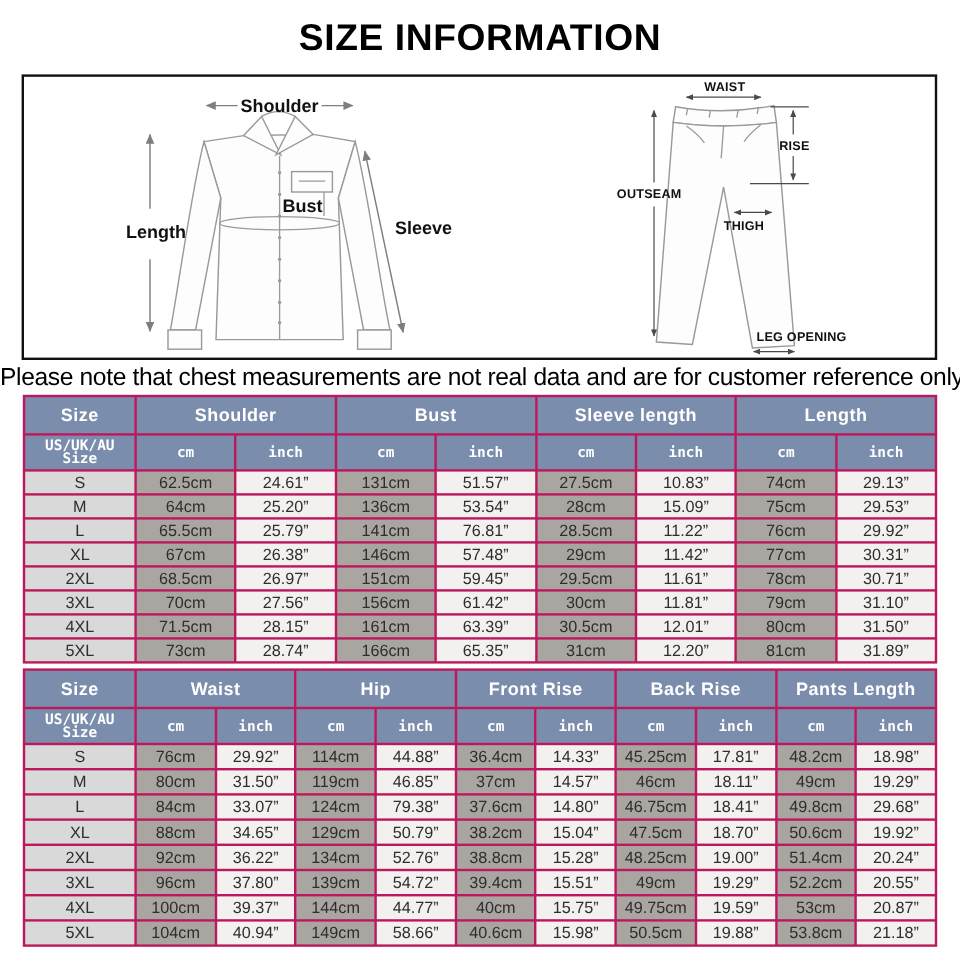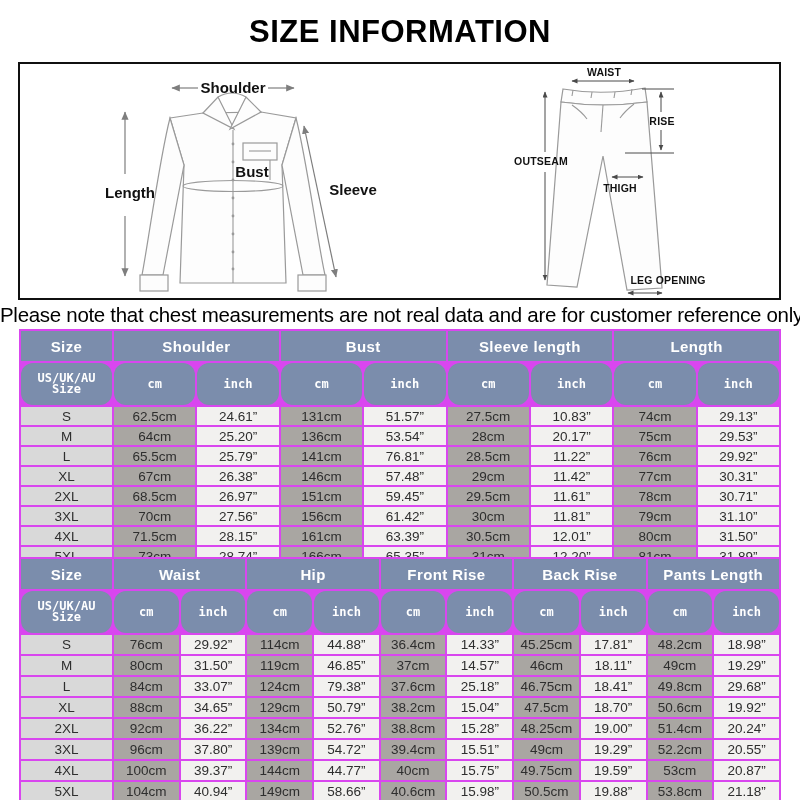--- a/index.html
+++ b/index.html
@@ -16,27 +16,27 @@
   .garment-line{stroke:#9a9a9a;stroke-width:1.1;fill:none;}
   .m-shirt{stroke:#7e7e7e;stroke-width:1.2;fill:none;}
   .m-pants{stroke:#4a4a4a;stroke-width:1;fill:none;}
   .lbl-shirt{font-family:"Liberation Sans",sans-serif;font-size:15px;font-weight:bold;fill:#111;}
   .lbl-pants{font-family:"Liberation Sans",sans-serif;font-size:10.5px;font-weight:bold;fill:#111;letter-spacing:.2px;}
 
   .note-bar{position:absolute;top:301px;left:0;width:800px;height:28px;background:#fff;
     font-size:20.5px;letter-spacing:-.3px;color:#000;text-align:center;white-space:nowrap;line-height:28px;}
 
   table.size-table{position:absolute;border-collapse:separate;border-spacing:2px;
-    table-layout:fixed;background:#d946ef;}
+    table-layout:fixed;background:#be185d;}
   table.t1{left:19px;top:329px;width:762px;}
   table.t2{left:19px;top:557px;width:762px;}
   .size-table th,.size-table td{padding:0;text-align:center;vertical-align:middle;overflow:hidden;}
   .size-table thead th{background:#7b8dac;color:#fff;}
   tr.hrow1 th{height:30px;font-size:15px;font-weight:bold;letter-spacing:.4px;}
-  tr.hrow2 th{height:42px;font-family:"DejaVu Sans Mono",monospace;font-weight:bold;font-size:12px;border-radius:12px;}
+  tr.hrow2 th{height:28px;font-family:"DejaVu Sans Mono",monospace;font-weight:bold;font-size:12px;}
   th.sub-size{font-size:9.5px;line-height:11px;letter-spacing:0;}
   table.t1 tbody tr{height:18px;}
   table.t2 tbody tr{height:19px;}
   .size-table tbody td{font-size:13.5px;color:#2e2e2e;}
   td.size-cell{background:#d9d9d9;}
   td.cm-cell{background:#a9a6a2;}
   td.inch-cell{background:#f2f1ef;}
   col.size-col{width:91px;}
 </style>
 </head>
@@ -186,21 +186,21 @@
           <td class="cm-cell">74cm</td>
           <td class="inch-cell">29.13”</td>
         </tr>
         <tr>
           <td class="size-cell">M</td>
           <td class="cm-cell">64cm</td>
           <td class="inch-cell">25.20”</td>
           <td class="cm-cell">136cm</td>
           <td class="inch-cell">53.54”</td>
           <td class="cm-cell">28cm</td>
-          <td class="inch-cell">20.17”</td>
+          <td class="inch-cell">15.09”</td>
           <td class="cm-cell">75cm</td>
           <td class="inch-cell">29.53”</td>
         </tr>
         <tr>
           <td class="size-cell">L</td>
           <td class="cm-cell">65.5cm</td>
           <td class="inch-cell">25.79”</td>
           <td class="cm-cell">141cm</td>
           <td class="inch-cell">76.81”</td>
           <td class="cm-cell">28.5cm</td>
@@ -332,21 +332,21 @@
           <td class="cm-cell">49cm</td>
           <td class="inch-cell">19.29”</td>
         </tr>
         <tr>
           <td class="size-cell">L</td>
           <td class="cm-cell">84cm</td>
           <td class="inch-cell">33.07”</td>
           <td class="cm-cell">124cm</td>
           <td class="inch-cell">79.38”</td>
           <td class="cm-cell">37.6cm</td>
-          <td class="inch-cell">25.18”</td>
+          <td class="inch-cell">14.80”</td>
           <td class="cm-cell">46.75cm</td>
           <td class="inch-cell">18.41”</td>
           <td class="cm-cell">49.8cm</td>
           <td class="inch-cell">29.68”</td>
         </tr>
         <tr>
           <td class="size-cell">XL</td>
           <td class="cm-cell">88cm</td>
           <td class="inch-cell">34.65”</td>
           <td class="cm-cell">129cm</td>

